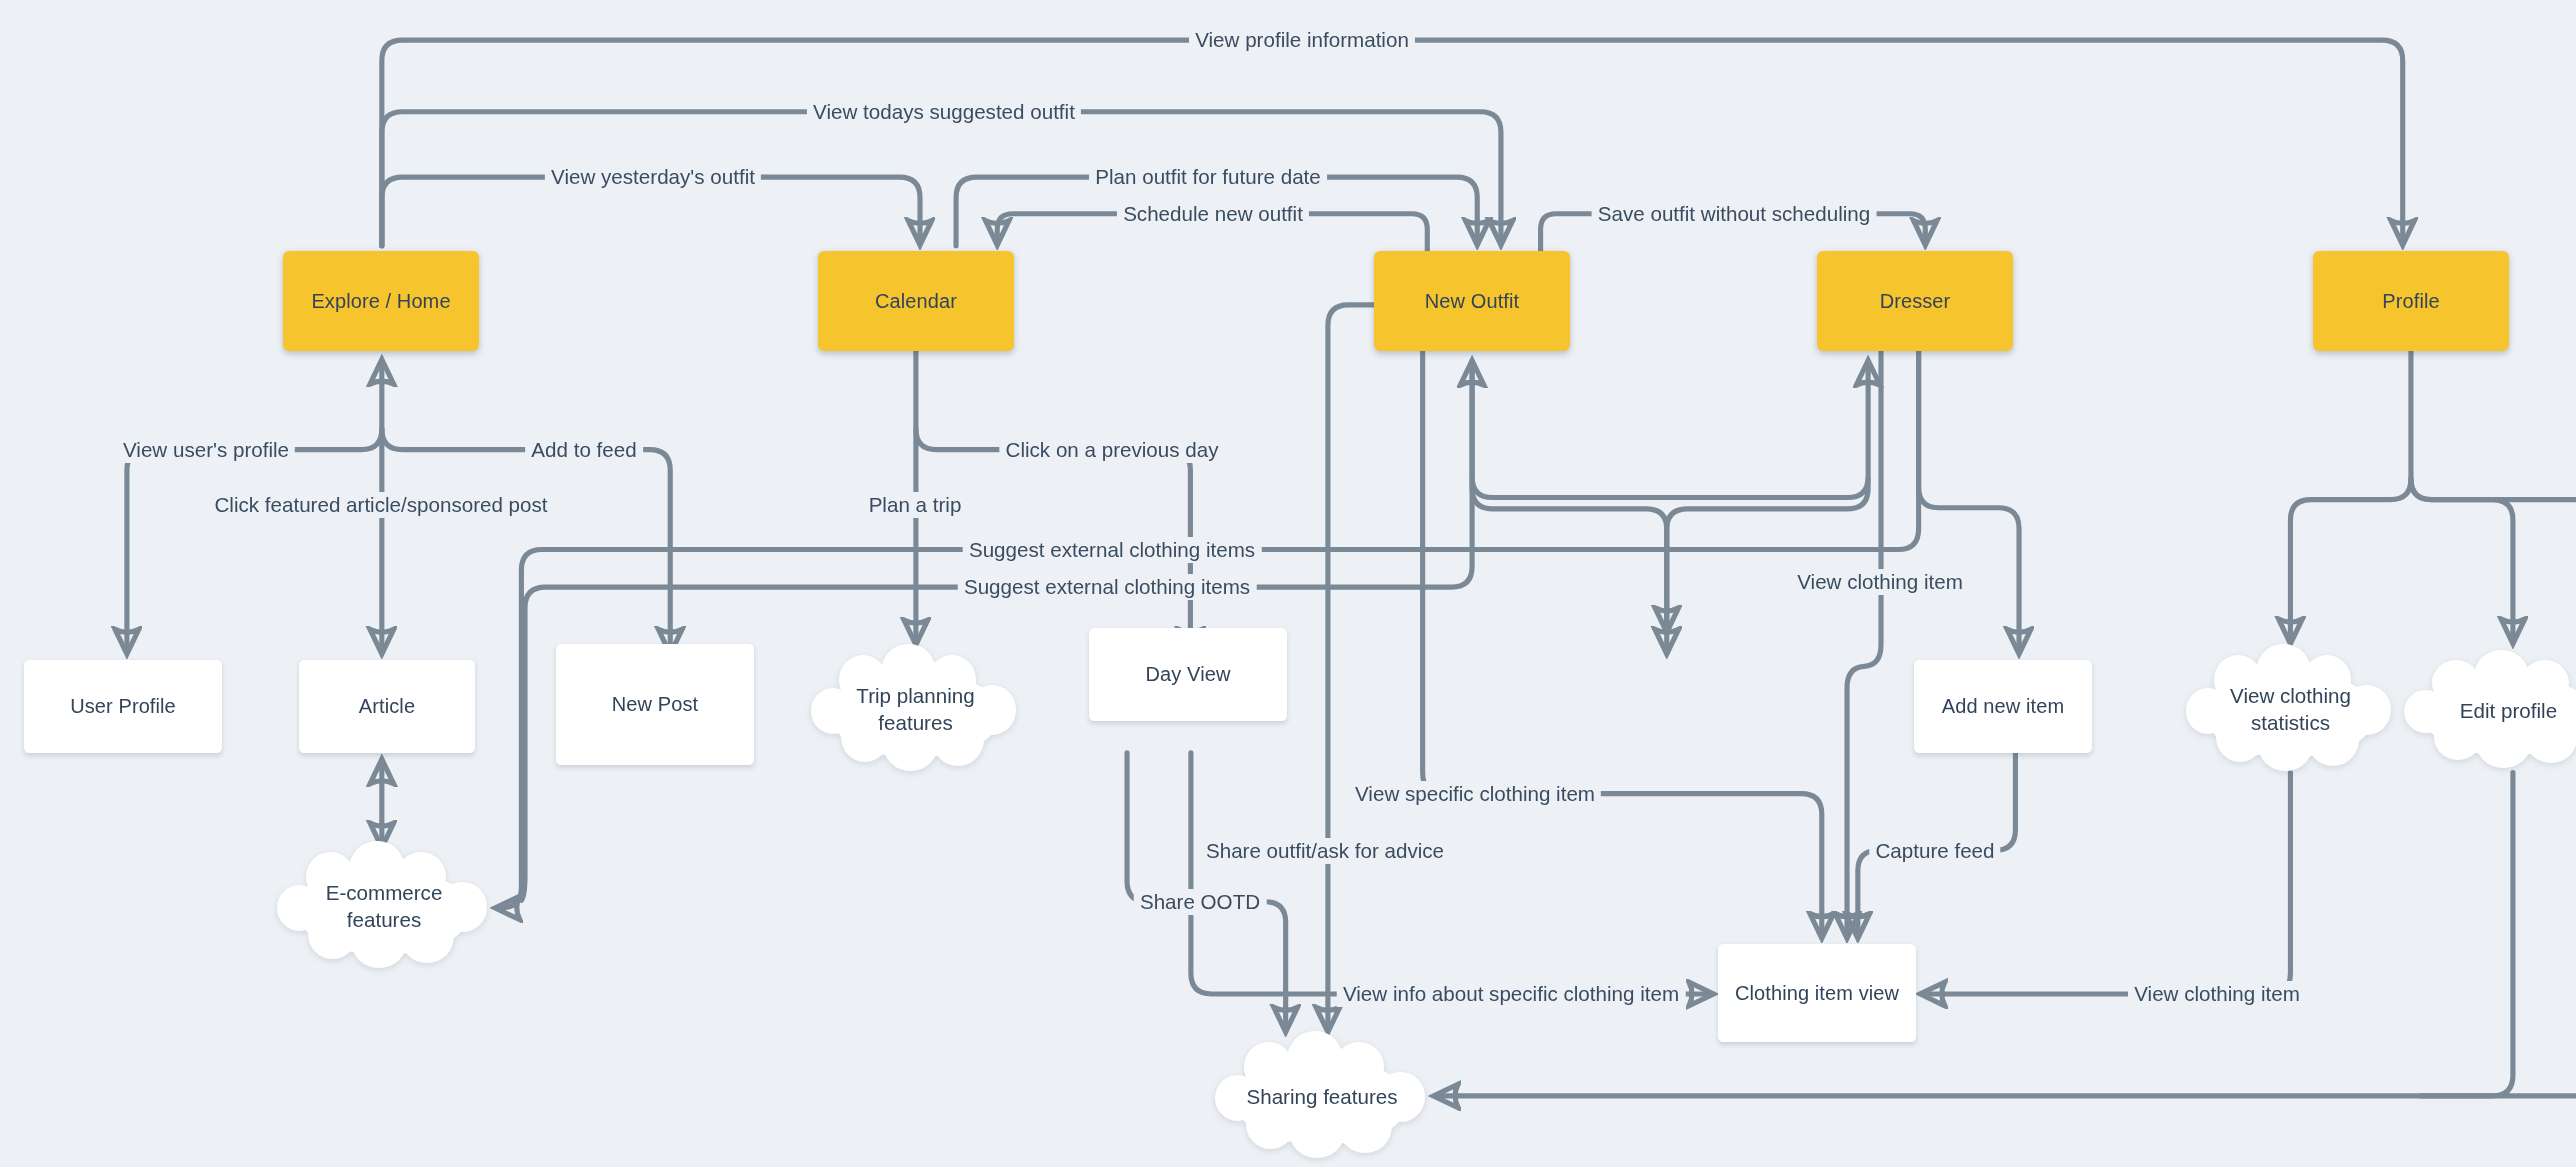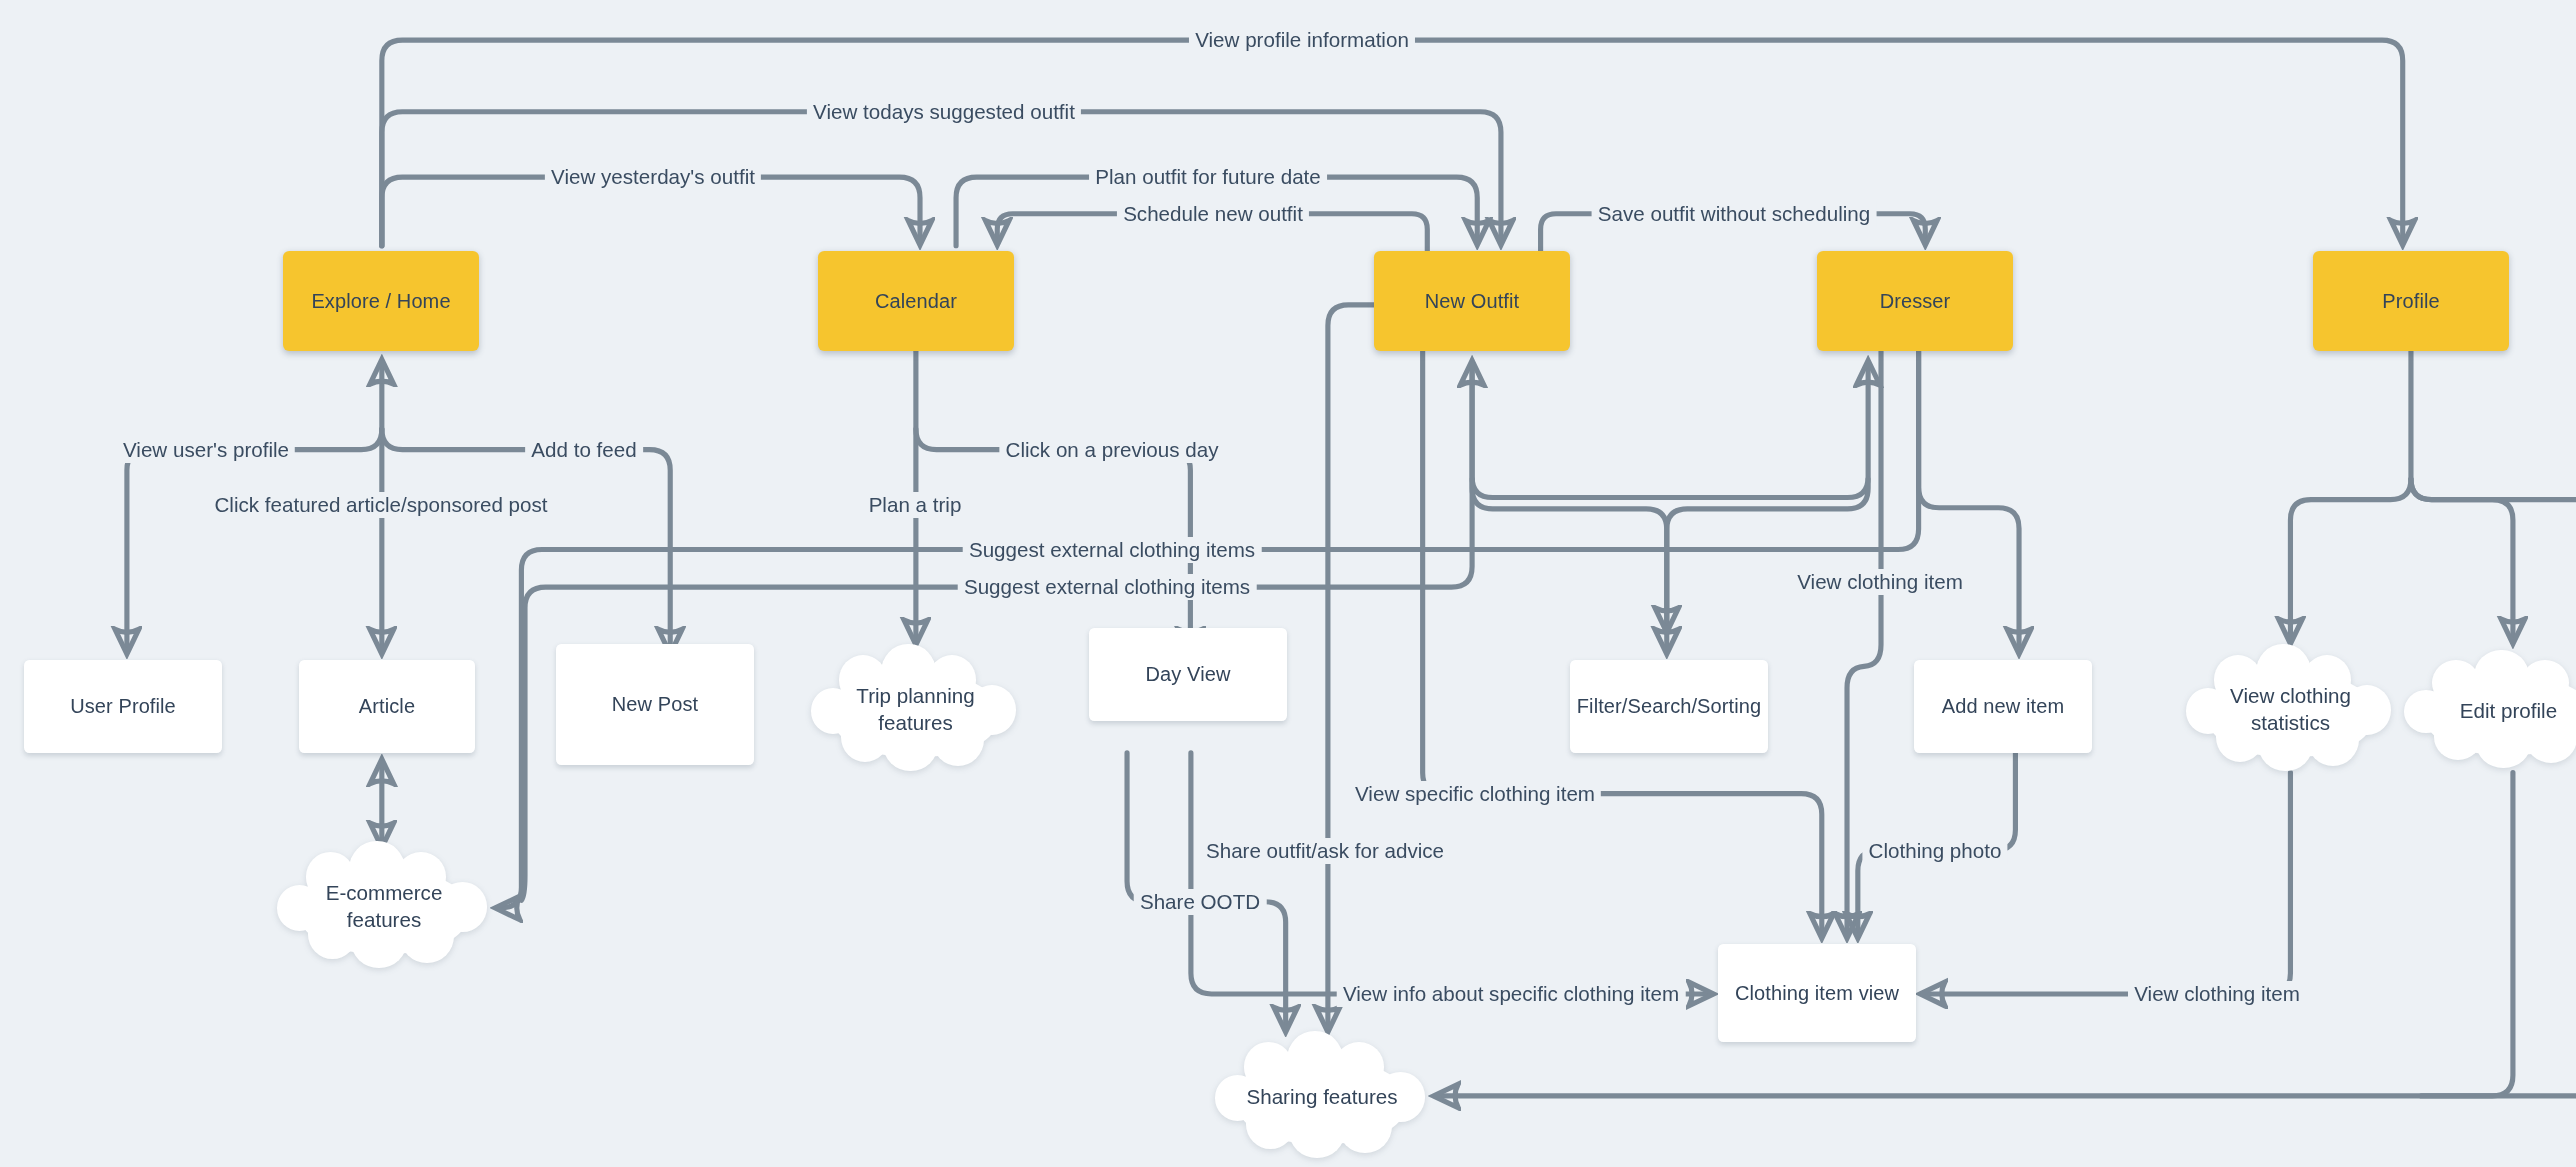--- a/index.html
+++ b/index.html
@@ -127,23 +127,20 @@
       <span>User Profile</span>
     </div>
   <div class="node white" style="left:299px;top:660px;width:176px;height:93px">
       <span>Article</span>
     </div>
   <div class="node white" style="left:556px;top:644px;width:198px;height:121px">
       <span>New Post</span>
     </div>
   <div class="node white" style="left:1089px;top:628px;width:198px;height:93px">
       <span>Day View</span>
-    </div>
-  <div class="node white" style="left:1570px;top:660px;width:198px;height:93px">
-      <span>Filter/Search/Sorting</span>
     </div>
   <div class="node white" style="left:1914px;top:660px;width:178px;height:93px">
       <span>Add new item</span>
     </div>
   <div class="node white" style="left:1718px;top:944px;width:198px;height:98px">
       <span>Clothing item view</span>
     </div>
 
   <div class="cloud" style="left:815px;top:648px;width:201px;height:124px">
     <span class="puff p1"></span>
@@ -216,19 +213,19 @@
   <div class="edge-label" style="left:206px;top:450px">View user's profile</div>
   <div class="edge-label" style="left:584px;top:450px">Add to feed</div>
   <div class="edge-label" style="left:381px;top:505px">Click featured article/sponsored post</div>
   <div class="edge-label" style="left:1112px;top:450px">Click on a previous day</div>
   <div class="edge-label" style="left:915px;top:505px">Plan a trip</div>
   <div class="edge-label" style="left:1112px;top:550px">Suggest external clothing items</div>
   <div class="edge-label" style="left:1107px;top:587px">Suggest external clothing items</div>
   <div class="edge-label" style="left:1880px;top:582px">View clothing item</div>
   <div class="edge-label" style="left:1475px;top:794px">View specific clothing item</div>
   <div class="edge-label" style="left:1325px;top:851px">Share outfit/ask for advice</div>
-  <div class="edge-label" style="left:1935px;top:851px">Clothing photo</div>
+  <div class="edge-label" style="left:1935px;top:851px">Capture feed</div>
   <div class="edge-label" style="left:1200px;top:902px">Share OOTD</div>
   <div class="edge-label" style="left:1511px;top:994px">View info about specific clothing item</div>
   <div class="edge-label" style="left:2217px;top:994px">View clothing item</div>
 
 </div>
 
 
 </body></html>

